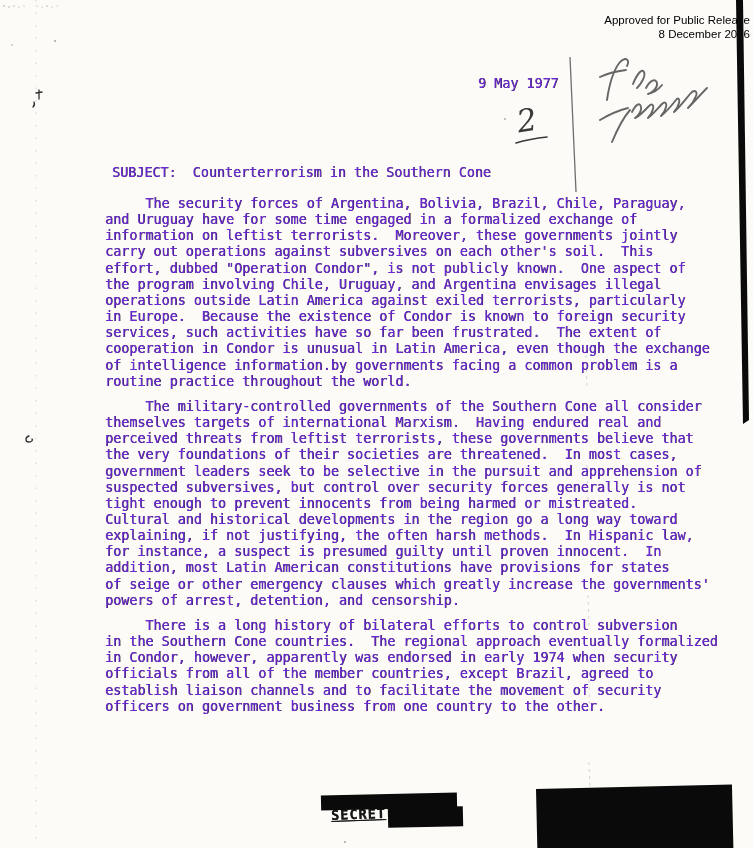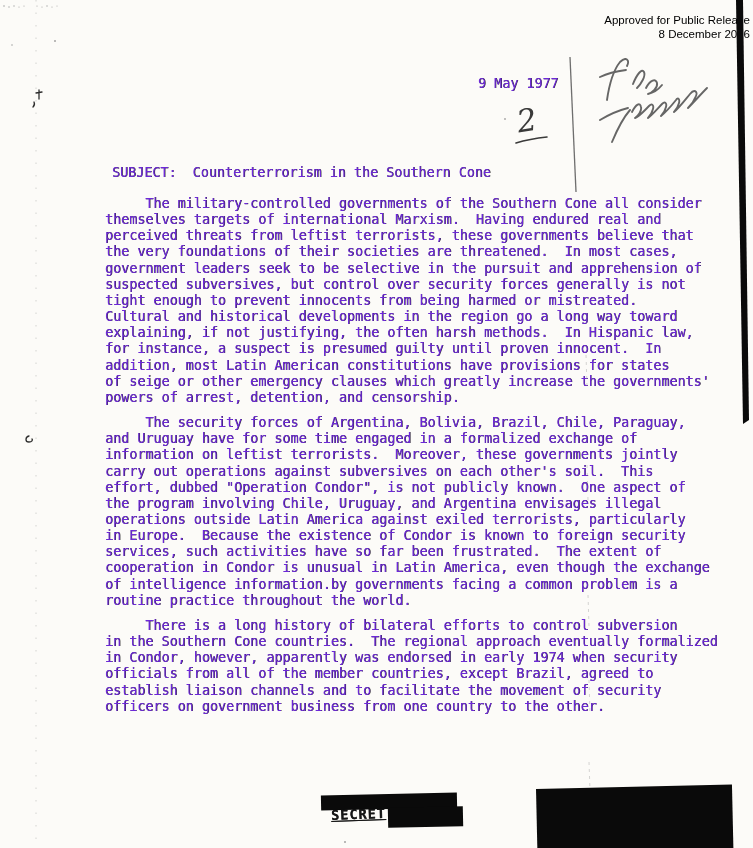--- a/index.html
+++ b/index.html
@@ -61,45 +61,45 @@
     <div>8 December 2016</div>
   </div>
 
   <div class="tw doc-date">9 May 1977</div>
 
   <div class="page-number">2</div>
 
   <div class="tw subject-line">SUBJECT:  Counterterrorism in the Southern Cone</div>
 
   <div class="doc-body">
+    <div class="tw para">     The security forces of Argentina, Bolivia, Brazil, Chile, Paraguay,
+and Uruguay have for some time engaged in a formalized exchange of
+information on leftist terrorists.  Moreover, these governments jointly
+carry out operations against subversives on each other's soil.  This
+effort, dubbed "Operation Condor", is not publicly known.  One aspect of
+the program involving Chile, Uruguay, and Argentina envisages illegal
+operations outside Latin America against exiled terrorists, particularly
+in Europe.  Because the existence of Condor is known to foreign security
+services, such activities have so far been frustrated.  The extent of
+cooperation in Condor is unusual in Latin America, even though the exchange
+of intelligence information.by governments facing a common problem is a
+routine practice throughout the world.</div>
     <div class="tw para">     The military-controlled governments of the Southern Cone all consider
 themselves targets of international Marxism.  Having endured real and
 perceived threats from leftist terrorists, these governments believe that
 the very foundations of their societies are threatened.  In most cases,
 government leaders seek to be selective in the pursuit and apprehension of
 suspected subversives, but control over security forces generally is not
 tight enough to prevent innocents from being harmed or mistreated.
 Cultural and historical developments in the region go a long way toward
 explaining, if not justifying, the often harsh methods.  In Hispanic law,
 for instance, a suspect is presumed guilty until proven innocent.  In
 addition, most Latin American constitutions have provisions for states
 of seige or other emergency clauses which greatly increase the governments'
 powers of arrest, detention, and censorship.</div>
-    <div class="tw para">     The security forces of Argentina, Bolivia, Brazil, Chile, Paraguay,
-and Uruguay have for some time engaged in a formalized exchange of
-information on leftist terrorists.  Moreover, these governments jointly
-carry out operations against subversives on each other's soil.  This
-effort, dubbed "Operation Condor", is not publicly known.  One aspect of
-the program involving Chile, Uruguay, and Argentina envisages illegal
-operations outside Latin America against exiled terrorists, particularly
-in Europe.  Because the existence of Condor is known to foreign security
-services, such activities have so far been frustrated.  The extent of
-cooperation in Condor is unusual in Latin America, even though the exchange
-of intelligence information.by governments facing a common problem is a
-routine practice throughout the world.</div>
     <div class="tw para">     There is a long history of bilateral efforts to control subversion
 in the Southern Cone countries.  The regional approach eventually formalized
 in Condor, however, apparently was endorsed in early 1974 when security
 officials from all of the member countries, except Brazil, agreed to
 establish liaison channels and to facilitate the movement of security
 officers on government business from one country to the other.</div>
   </div>
 
   <div class="tw classification">SECRET</div>
   <div class="redaction bar-top"></div>

